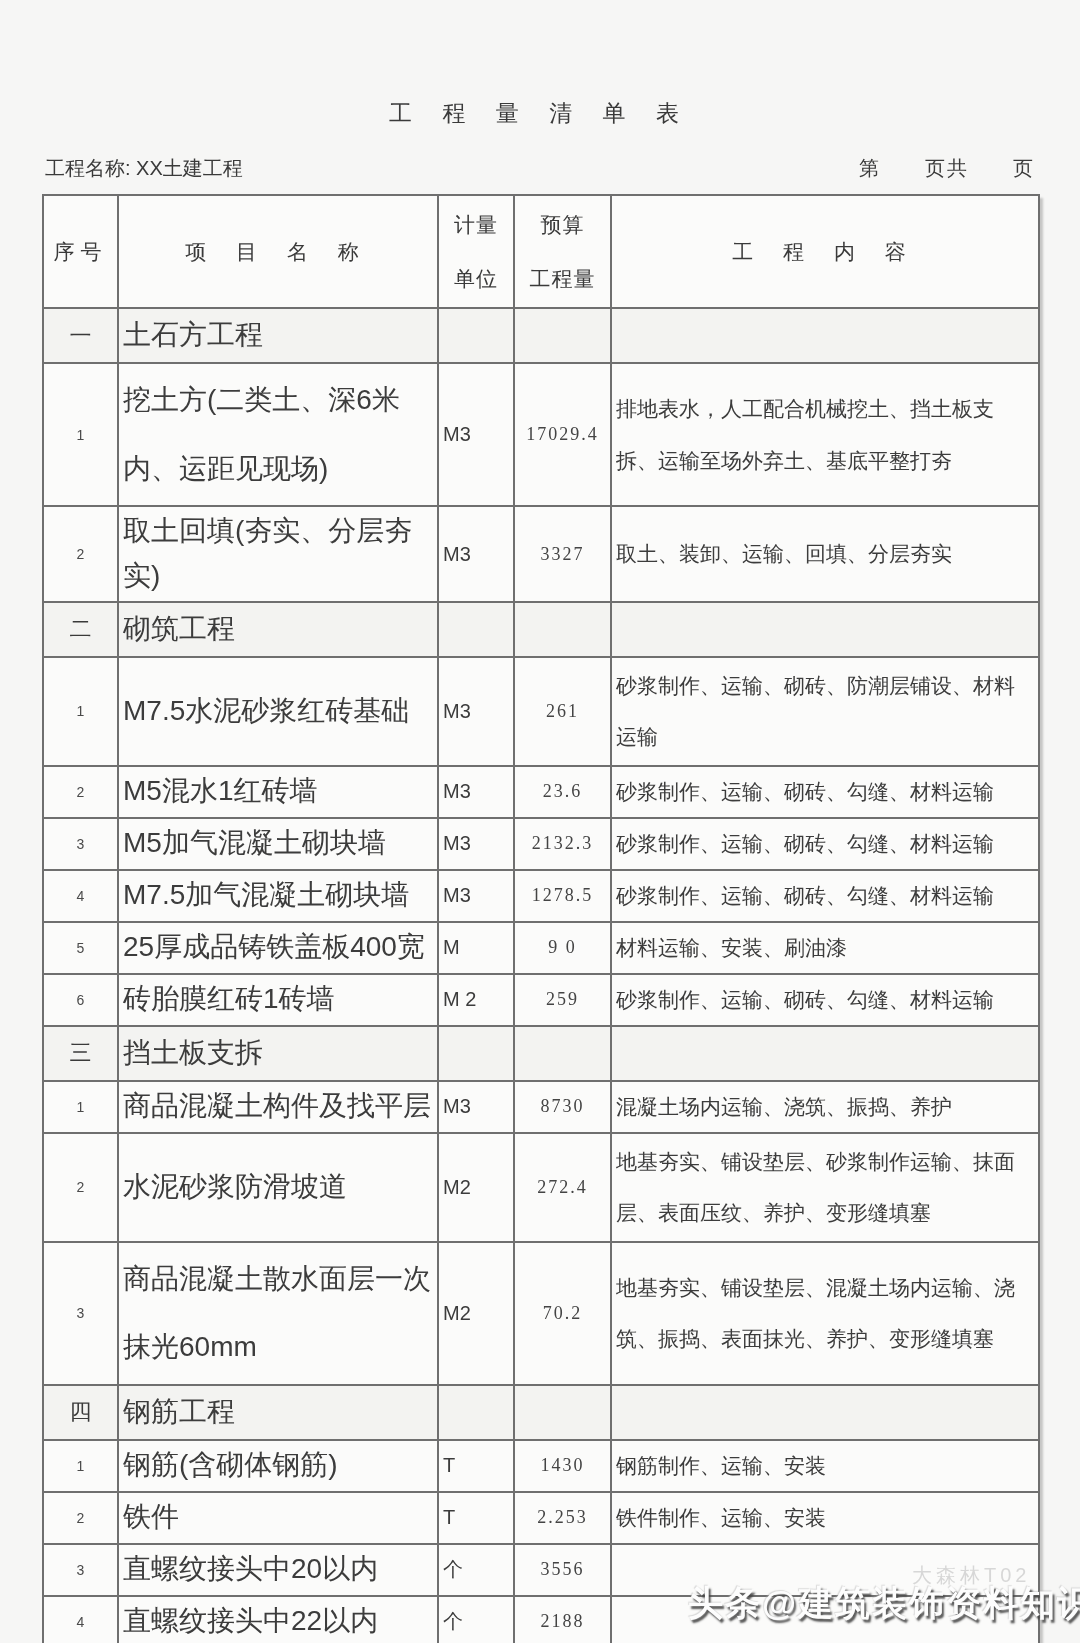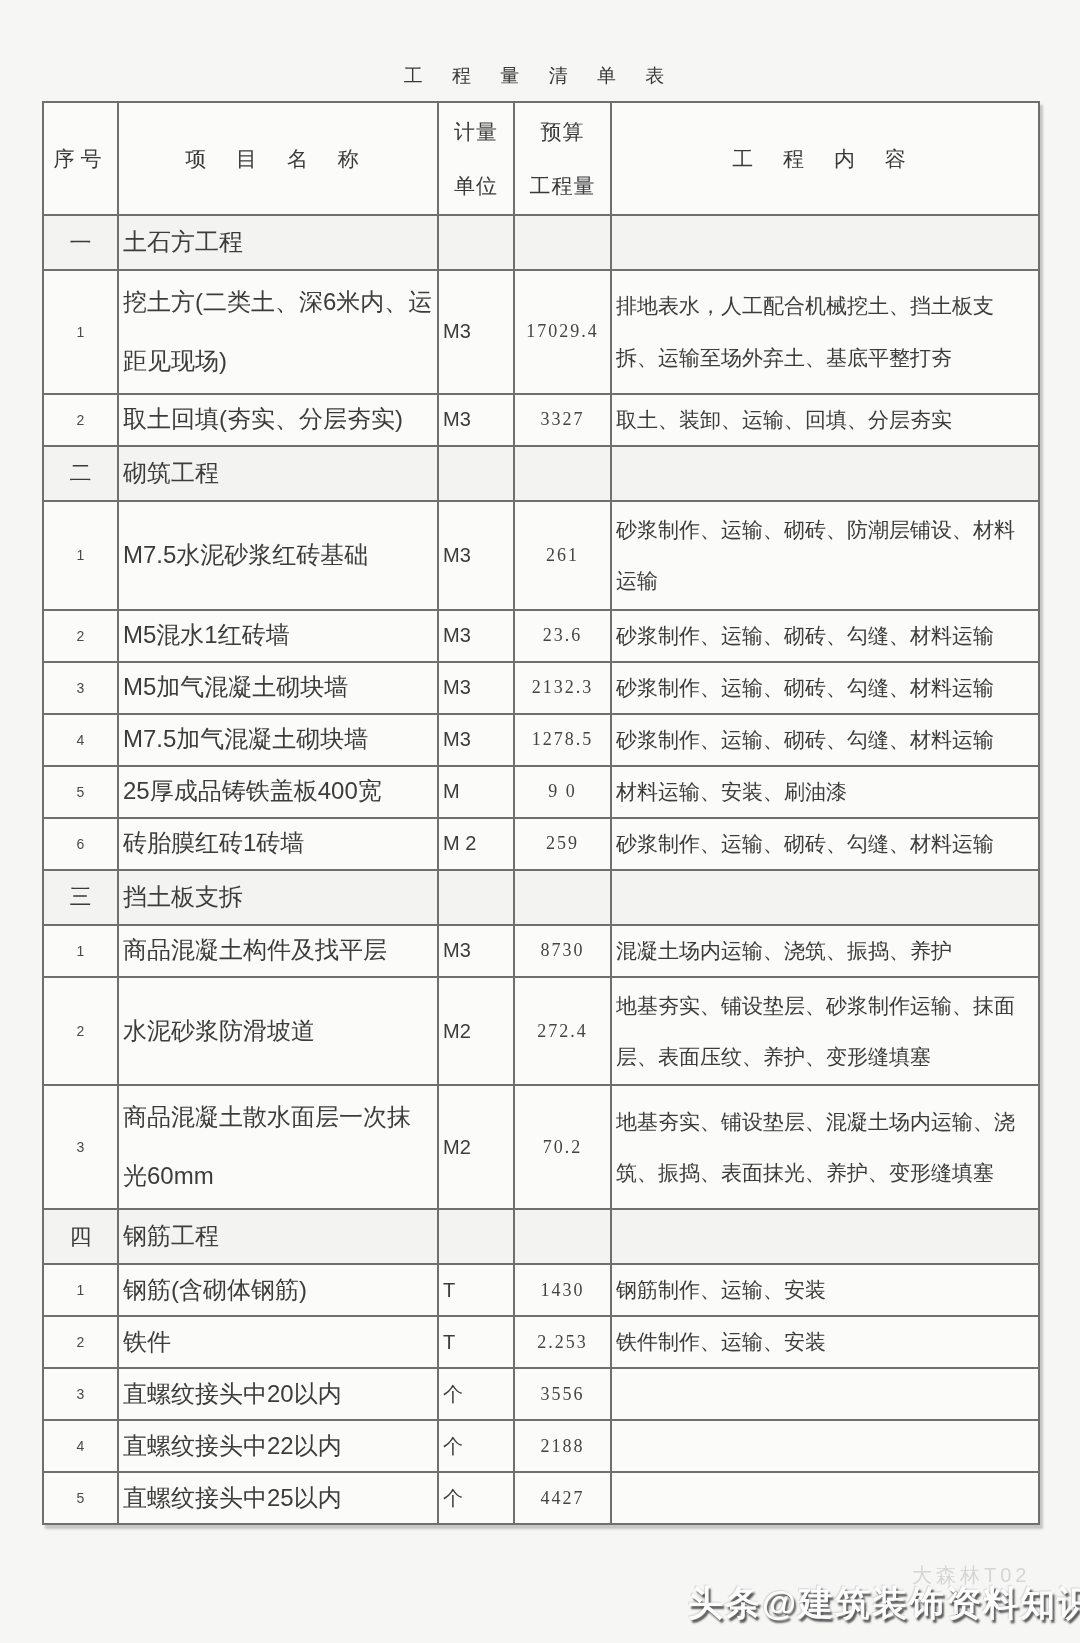--- a/index.html
+++ b/index.html
@@ -6,23 +6,23 @@
   body{
     width:1080px;height:1643px;
     background:#f6f6f5;
     font-family:"Liberation Sans","DejaVu Sans",sans-serif;
     color:#3c3c3c;
     position:relative;
     overflow:hidden;
   }
   .page{position:relative;width:1080px;height:1643px;}
   .doc-title{
-    padding-top:63px;
+    padding-top:98px;
     text-align:center;
-    font-size:19px;
+    font-size:23px;
     letter-spacing:12px;
     color:#3a3a3a;
     font-weight:500;
   }
   .meta-row{
     margin:26px 45px 0 45px;
     display:flex;
     justify-content:space-between;
     align-items:flex-end;
     font-size:20px;
@@ -56,21 +56,21 @@
 
   .h{
     text-align:center;font-size:21px;color:#3a3a3a;letter-spacing:6px;
   }
   .h-name{letter-spacing:12px}
   .h-content{letter-spacing:12px}
   .h-two{white-space:pre-line;line-height:2.55;letter-spacing:1px}
 
   .c-no{text-align:center;font-size:14px;color:#4a4a4a}
   tr.sec .c-no{font-size:22px;color:#3a3a3a}
-  .c-name{text-align:left;padding-left:26px;font-size:24px;line-height:1.6}
+  .c-name{text-align:left;padding-left:26px;font-size:28px;line-height:1.6}
   .c-unit{text-align:left;font-family:Liberation Sans, sans-serif;font-size:20px}
   .c-qty{text-align:center;font-family:Liberation Serif, serif;font-size:18px;letter-spacing:2px;color:#444}
   .c-content{text-align:left;padding-left:13px;font-size:21px;line-height:1.7}
   tr.tall .c-name,tr.tall .c-content{line-height:2.45;margin-top:10px;}
 
   .watermark-main{
     position:absolute;
     left:688px;top:1580px;
     font-size:35px;
     font-weight:bold;
@@ -88,20 +88,24 @@
     white-space:nowrap;
   }
 </style>
 </head>
 <body>
 
 <div class="page">
 
   <div class="doc-title">工 程 量 清 单 表</div>
 
+  <div class="meta-row">
+    <span>工程名称: XX土建工程</span>
+    <span class="page-indicator">第　　页共　　页</span>
+  </div>
 
   <table class="boq">
     <colgroup>
         <col class="c1">
         <col class="c2">
         <col class="c3">
         <col class="c4">
         <col class="c5">
       </colgroup>
     <tbody>

